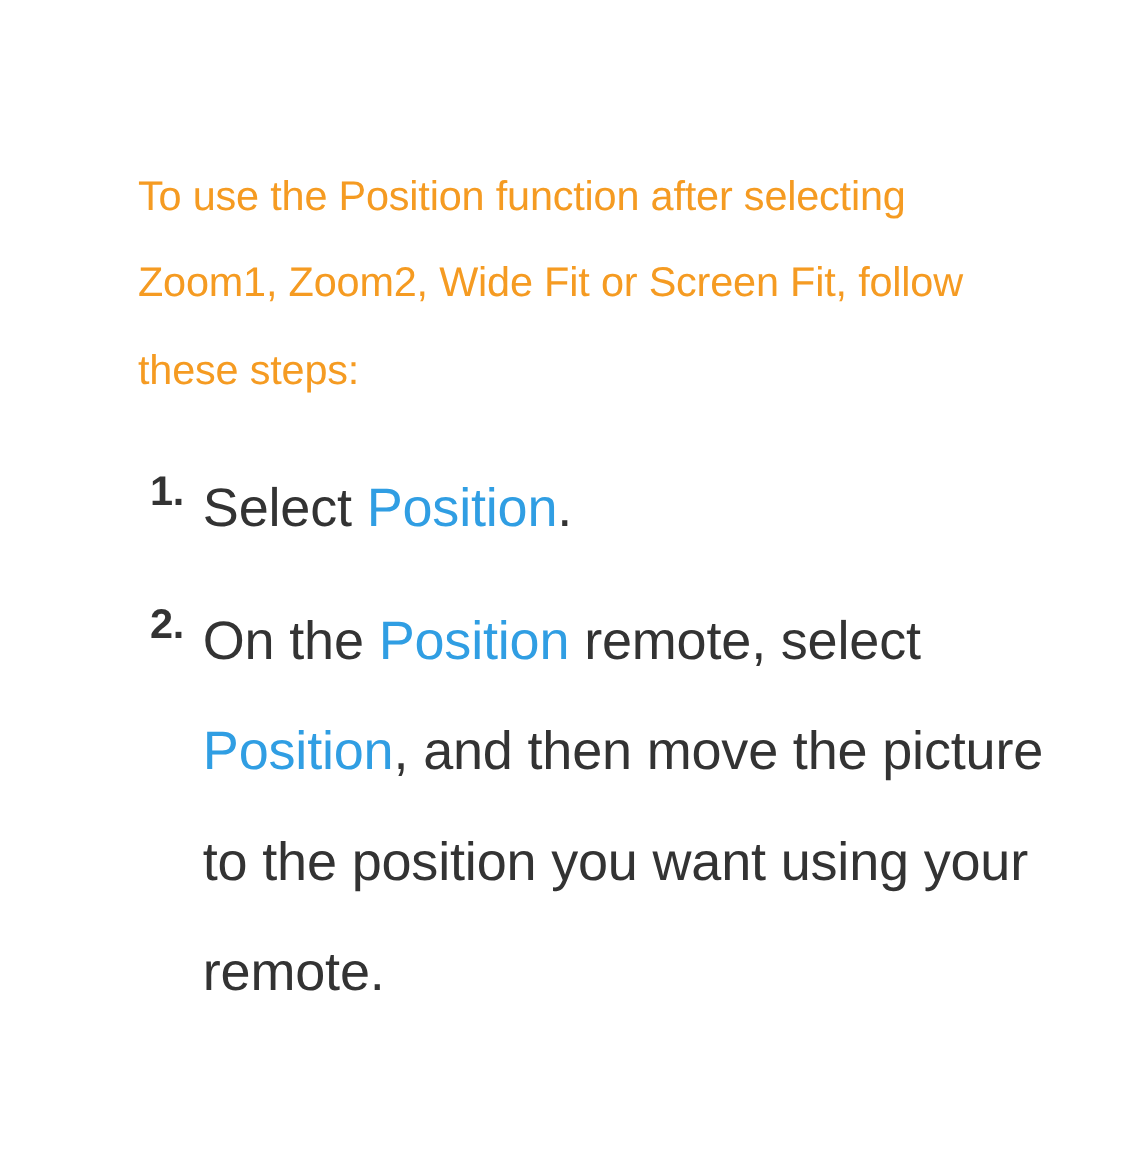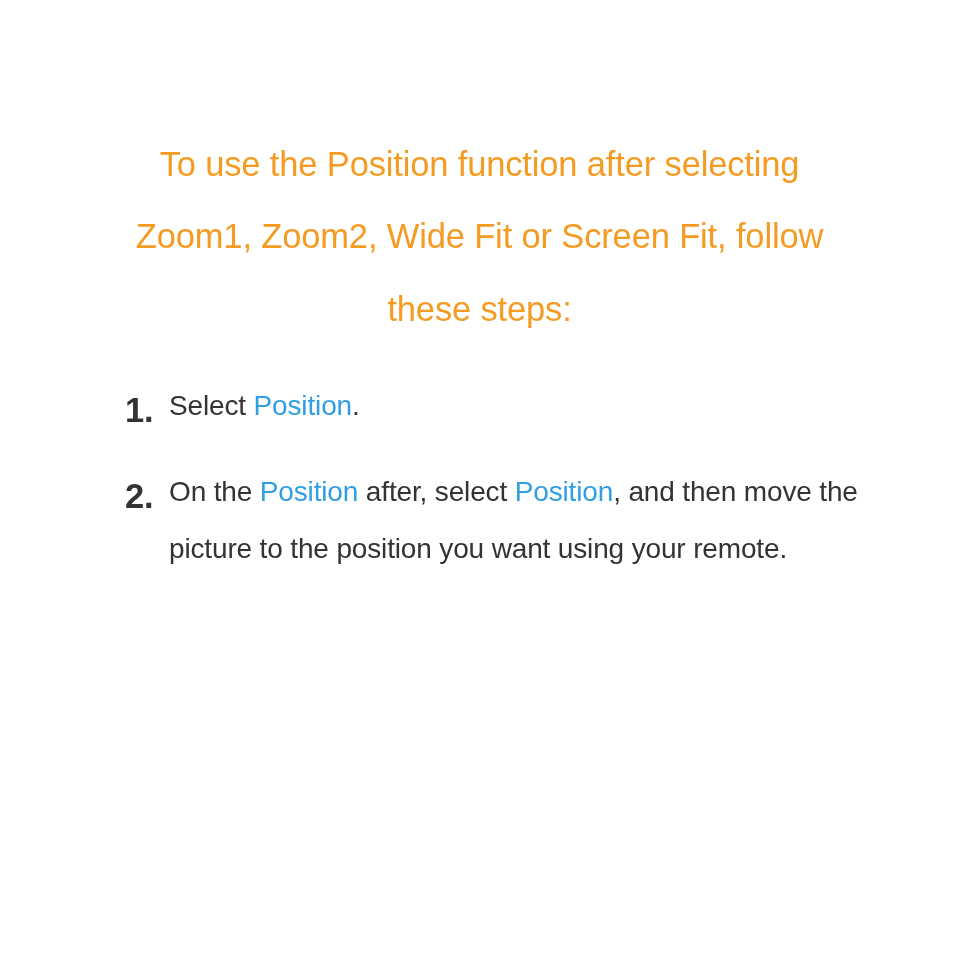--- a/index.html
+++ b/index.html
@@ -26,42 +26,41 @@
   .orange { color: #f59b22; }
   .black { color: #333333; }
   .para1 {
     padding-top: 4px;
     padding-left: 18px;
   }
   .para2 {
     padding-top: 128px;
     padding-left: 0;
     padding-right: 50px;
-    text-align: center;
   }
   .para2 .line { color: #f59b22; line-height: 2.1; }
   .olist {
     padding-top: 32px;
     padding-left: 10px;
   }
   .oitem {
     display: flex;
     align-items: flex-start;
     margin-bottom: 18px;
   }
   .num {
     font-weight: bold;
     color: #333333;
     font-size: 34.5px;
     line-height: 1.95;
     min-width: 44px;
     letter-spacing: -0.2px;
   }
   .itembody {
-    font-size: 28px;
+    font-size: 45px;
     line-height: 2.05;
     color: #333333;
     letter-spacing: -0.15px;
     flex: 1;
   }
   .itembody .blue { color: #309ee3; }
 </style>
 </head>
 <body>
 
@@ -73,17 +72,17 @@
   </div>
 
   <div class="olist">
 
   <div class="oitem">
         <div class="num">1.</div>
         <div class="itembody"><span class="black">Select </span><span class="blue">Position</span><span class="black">.</span></div>
       </div>
       <div class="oitem">
         <div class="num">2.</div>
-        <div class="itembody"><span class="black">On the </span><span class="blue">Position</span><span class="black"> after, select </span><span class="blue">Position</span><span class="black">, and then move the picture to the position you want using your remote.</span></div>
+        <div class="itembody"><span class="black">On the </span><span class="blue">Position</span><span class="black"> remote, select </span><span class="blue">Position</span><span class="black">, and then move the picture to the position you want using your remote.</span></div>
       </div>
     </div>
 
 </div>
 
 </body></html>

